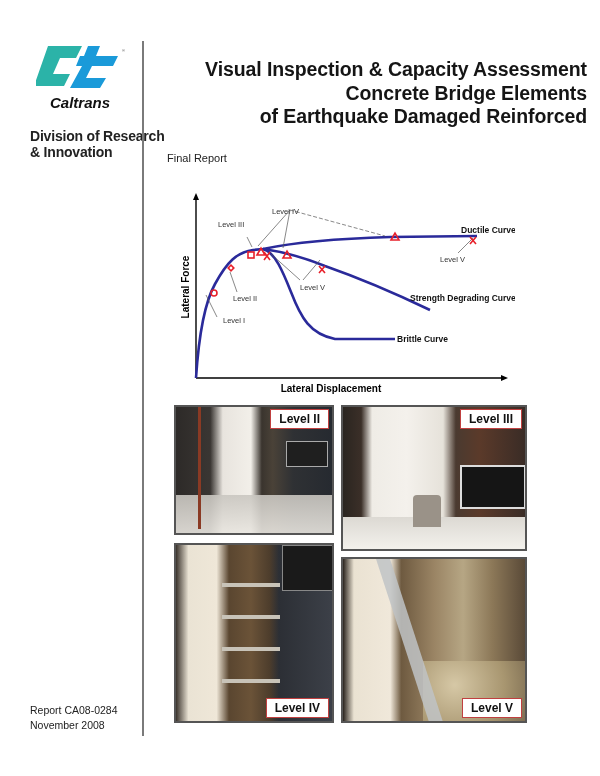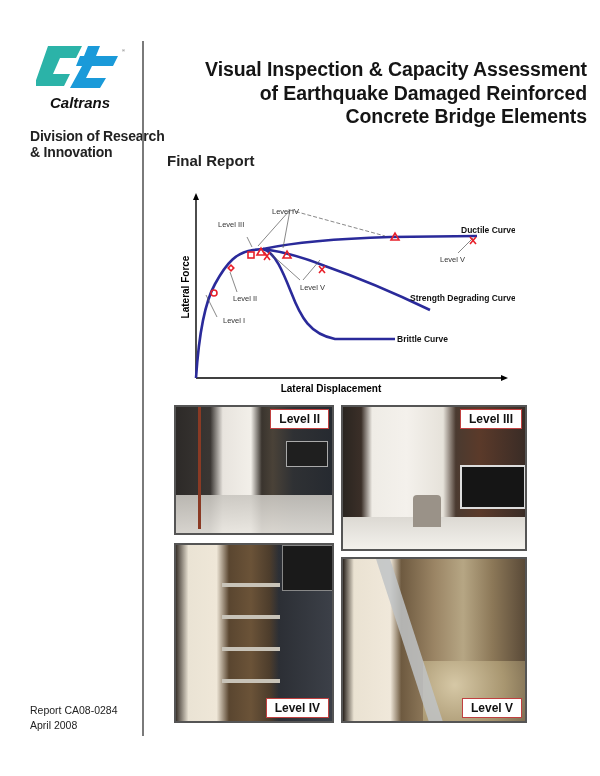--- a/index.html
+++ b/index.html
@@ -5,21 +5,21 @@
   * { margin: 0; padding: 0; box-sizing: border-box; }
   html, body { width: 600px; height: 776px; background: #ffffff; overflow: hidden; }
   body { position: relative; font-family: "Liberation Sans", sans-serif; color: #111; }
 
   .logo { position: absolute; left: 36px; top: 44px; width: 92px; height: 72px; }
   .division { position: absolute; left: 30px; top: 128px; font-size: 14px; font-weight: bold; line-height: 16px; color: #222; letter-spacing: -0.2px; }
   .divider { position: absolute; left: 142px; top: 41px; width: 2px; height: 695px; background: #7a7a7a; }
 
   .title { position: absolute; left: 167px; top: 58px; width: 420px; font-size: 19.5px; font-weight: bold; line-height: 23.5px; color: #151515; letter-spacing: -0.1px; text-align: right; }
   .title div { white-space: nowrap; }
-  .subtitle { position: absolute; left: 167px; top: 152px; font-size: 15px; font-weight: bold; color: #222; text-align: right; }
+  .subtitle { position: absolute; left: 167px; top: 152px; font-size: 11px; font-weight: normal; color: #222; text-align: right; }
 
   .chart { position: absolute; left: 175px; top: 192px; width: 340px; height: 205px; }
 
   .photo { position: absolute; border: 2px solid #555; overflow: hidden; }
   .photo .badge { position: absolute; background: #fff; border: 1.5px solid #c04040; font-weight: bold; font-size: 12px; color: #111; padding: 2px 8px; line-height: 14px; }
   .p1 { left: 174px; top: 405px; width: 160px; height: 130px; background: linear-gradient(90deg,#2d2a28 0%,#3a3633 22%,#e8e4de 30%,#f2efe9 48%,#3a342e 55%,#4a4238 62%,#2f3134 75%,#262a30 100%); }
   .p1::after { content:""; position:absolute; left:0; right:0; bottom:0; height:38px; background: linear-gradient(180deg,#c9c6c0,#e9e6e0); opacity:.9; }
   .p1 .badge { right: 3px; top: 2px; }
   .p1 .sign { position:absolute; left:110px; top:34px; width:42px; height:26px; background:#1f1f1f; border:1px solid #aaa; z-index:2; }
   .p1 .pole { position:absolute; left:22px; top:0; width:3px; height:122px; background:#8a3a24; z-index:2; }
@@ -57,22 +57,22 @@
 
 <div class="division">
   <div>Division of Research</div>
   <div>&amp; Innovation</div>
 </div>
 
 <div class="divider"></div>
 
 <div class="title">
   <div>Visual Inspection &amp; Capacity Assessment</div>
+  <div>Concrete Bridge Elements</div>
   <div>of Earthquake Damaged Reinforced</div>
-  <div>Concrete Bridge Elements</div>
 </div>
 <div class="subtitle">Final Report</div>
 
 <div class="chart">
   <svg width="340" height="205" viewBox="0 0 340 205">
 
     <g>
       <line x1="21" y1="186" x2="21" y2="4" stroke="#000" stroke-width="1.4"></line>
       <path d="M18 8 L21 1 L24 8 Z" fill="#000"></path>
       <line x1="21" y1="186" x2="330" y2="186" stroke="#000" stroke-width="1.4"></line>
@@ -150,14 +150,14 @@
 </div>
 
 <div class="photo p4">
   <div class="debris"></div>
   <div class="cables"></div>
   <div class="badge">Level V</div>
 </div>
 
 <div class="report">
   <div>Report CA08-0284</div>
-  <div>April 2008</div>
+  <div>November 2008</div>
 </div>
 
 </body></html>

